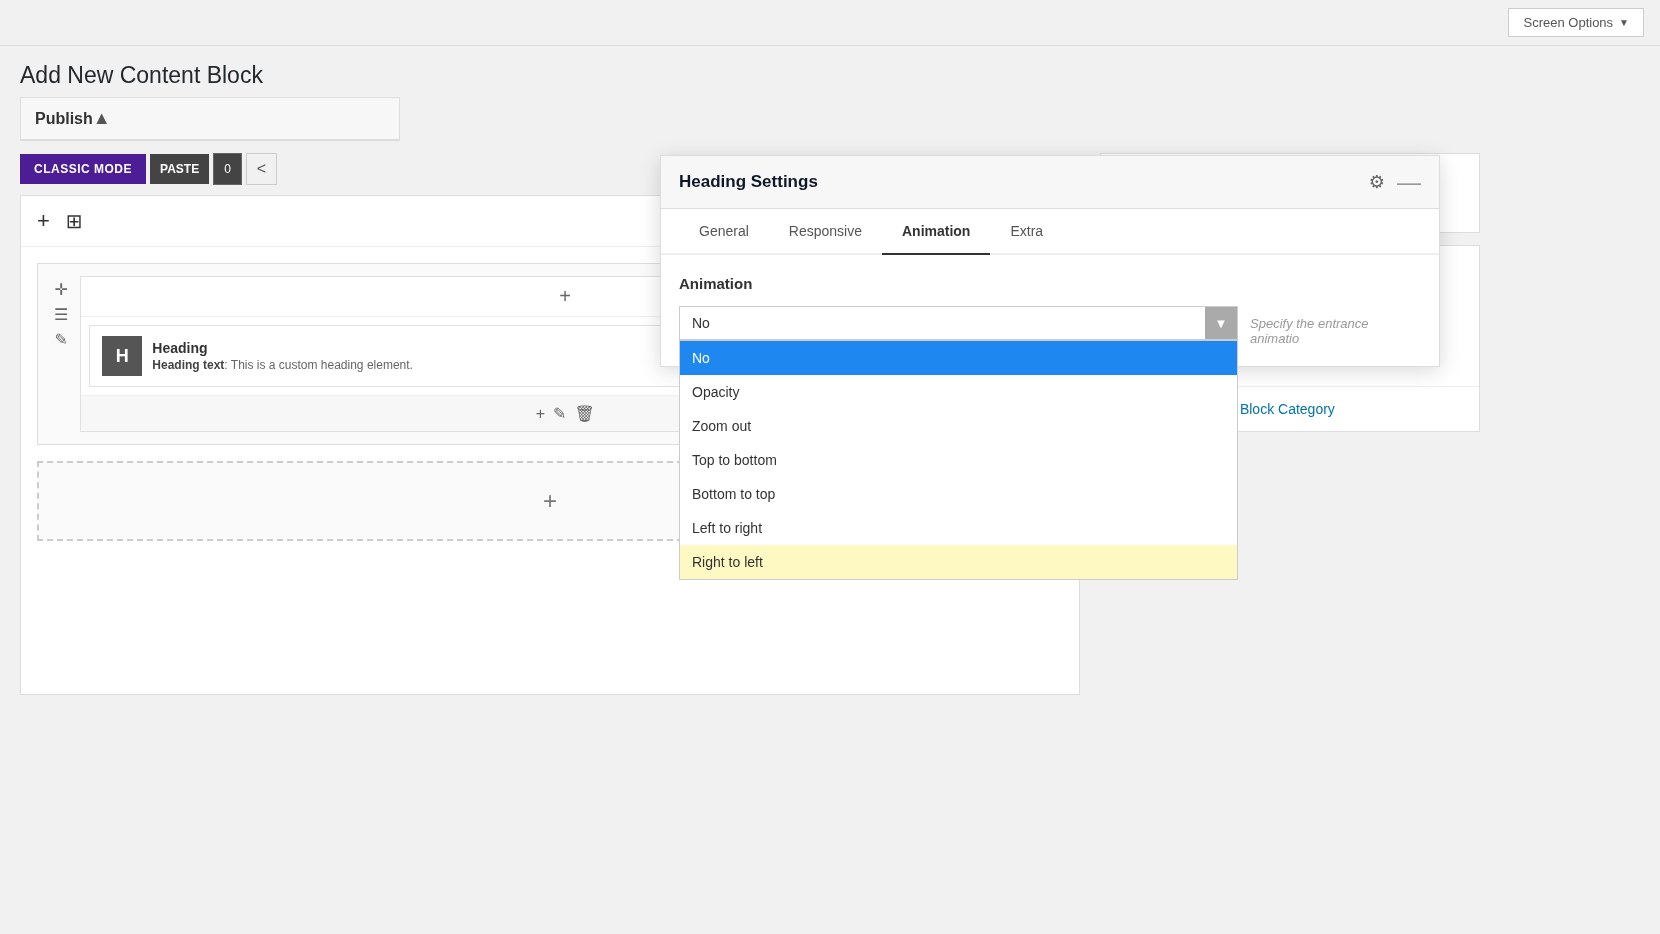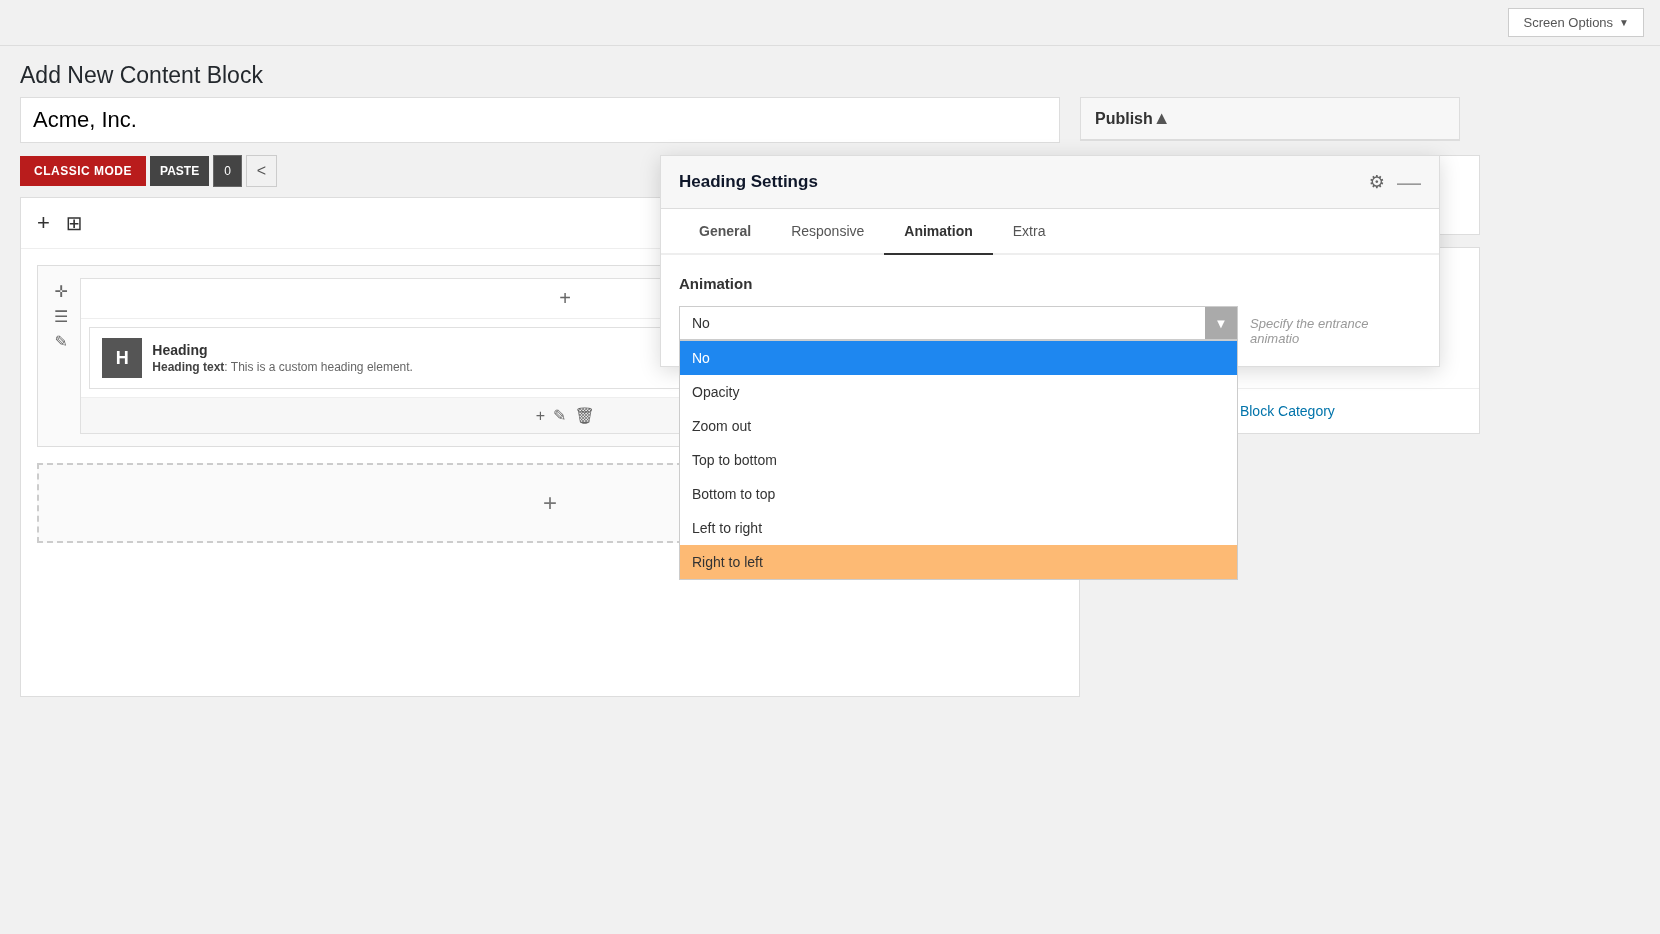--- a/index.html
+++ b/index.html
@@ -11,35 +11,34 @@
 <div style="display:flex; justify-content:flex-end; align-items:center; background:#f1f1f1; height:46px; padding:0 16px; border-bottom:1px solid #ddd;">
   <button style="background:white; border:1px solid #ccc; padding:6px 14px; cursor:pointer; font-size:13px; color:#555; display:flex; align-items:center; gap:6px;">
     <span>Screen Options</span>
     <span style="font-size:10px;">▼</span>
   </button>
 </div>
 
 <h1 style="padding:16px 20px 8px 20px; font-size:23px; font-weight:400; color:#23282d;">Add New Content Block</h1>
 
 <div style="display:flex; padding:0 20px 12px 20px; align-items:flex-start; gap:20px;">
-  <input type="text" style="flex: 1 1 0%; border: 1px solid rgb(221, 221, 221); padding: 8px 12px; font-size: 22px; max-width: 1040px; height: 46px; background: white; outline: none;" value="Acme, Inc.">
   <div style="flex:0 0 380px; background:white; border:1px solid #ddd;">
     <div style="background:#f7f7f7; border-bottom:1px solid #ddd; padding:10px 14px; display:flex; justify-content:flex-start; align-items:center;">
       <span style="font-size:16px; font-weight:600;">Publish</span>
       <button style="background:none; border:none; cursor:pointer; font-size:18px; color:#555;">▲</button>
     </div>
   </div>
 </div>
 
 <div style="display:flex; padding:0 20px; gap:20px;">
 
   <div style="flex:1; max-width:1060px;">
 
     <div style="display:flex; align-items:center; gap:4px; margin-bottom:10px;">
-      <button style="background:#b91c1c; color:white; border:none; padding:8px 14px; font-size:12px; font-weight:700; cursor:pointer; letter-spacing:0.5px;">CLASSIC MODE</button>
+      <button style="background:#4c1d95; color:white; border:none; padding:8px 14px; font-size:12px; font-weight:700; cursor:pointer; letter-spacing:0.5px;">CLASSIC MODE</button>
       <button style="background:#444; color:white; border:none; padding:8px 10px; font-size:12px; font-weight:700; cursor:pointer;">PASTE</button>
       <span style="background:#444; color:white; border:1px solid #666; padding:8px 10px; font-size:12px;">0</span>
       <button style="background:none; border:1px solid #ccc; padding:6px 10px; cursor:pointer; color:#555; font-size:16px;">&lt;</button>
     </div>
 
     <div style="background:white; border:1px solid #ddd; min-height:500px;">
       <div style="padding:12px 16px; display:flex; gap:16px; border-bottom:1px solid #eee;">
         <button style="background:none; border:none; cursor:pointer; color:#333; font-size:22px; font-weight:300;">+</button>
         <button style="background:none; border:none; cursor:pointer; color:#333; font-size:20px;">⊞</button>
       </div>
@@ -121,21 +120,21 @@
 
   <div style="background:#f7f7f7; border-bottom:1px solid #ddd; padding:14px 18px; display:flex; justify-content:space-between; align-items:center;">
     <span style="font-size:17px; font-weight:600; color:#0f172a;">Heading Settings</span>
     <div style="display:flex; gap:12px; align-items:center;">
       <button style="background:none; border:none; cursor:pointer; color:#666; font-size:18px;">⚙</button>
       <button style="background:none; border:none; cursor:pointer; color:#999; font-size:24px; line-height:1; font-weight:300;">—</button>
     </div>
   </div>
 
   <div style="display:flex; border-bottom:2px solid #eee; padding:0 18px; background:white;" id="hs-tabs-container">
-      <div style="padding: 14px 20px; cursor: pointer; font-size: 14px; font-weight: 700; color: rgb(85, 85, 85); border-bottom: 2px solid transparent; margin-bottom: -2px;">General</div>
+      <div style="padding: 14px 20px; cursor: pointer; font-size: 14px; font-weight: 400; color: rgb(85, 85, 85); border-bottom: 2px solid transparent; margin-bottom: -2px;">General</div>
       <div style="padding: 14px 20px; cursor: pointer; font-size: 14px; font-weight: 500; color: rgb(85, 85, 85); border-bottom: 2px solid transparent; margin-bottom: -2px;">Responsive</div>
       <div style="padding: 14px 20px; cursor: pointer; font-size: 14px; font-weight: 600; color: rgb(51, 51, 51); border-bottom: 2px solid rgb(51, 51, 51); margin-bottom: -2px;">Animation</div>
       <div style="padding: 14px 20px; cursor: pointer; font-size: 14px; font-weight: 500; color: rgb(85, 85, 85); border-bottom: 2px solid transparent; margin-bottom: -2px;">Extra</div>
     </div>
 
   <div style="padding:20px 18px;">
     <div style="font-size:15px; font-weight:600; margin-bottom:14px;">Animation</div>
 
     <div style="display:flex; align-items:flex-start; gap:12px; position:relative;justify-content:space-between;">
 
@@ -145,19 +144,19 @@
           <div style="background:#aaa; width:32px; height:100%; display:flex; align-items:center; justify-content:center; position:absolute; right:0; top:0; bottom:0; color:white; font-size:13px;">▼</div>
         </div>
 
         <div style="position:absolute; top:100%; left:0; width:100%; background:white; border:1px solid #ccc; z-index:200;" id="animation-options-container">
             <div style="padding: 9px 12px; cursor: pointer; font-size: 14px; color: white; background: rgb(30, 135, 240);">No</div>
             <div style="padding: 9px 12px; cursor: pointer; font-size: 14px; color: rgb(51, 51, 51); background: white;">Opacity</div>
             <div style="padding: 9px 12px; cursor: pointer; font-size: 14px; color: rgb(51, 51, 51); background: white;">Zoom out</div>
             <div style="padding: 9px 12px; cursor: pointer; font-size: 14px; color: rgb(51, 51, 51); background: white;">Top to bottom</div>
             <div style="padding: 9px 12px; cursor: pointer; font-size: 14px; color: rgb(51, 51, 51); background: white;">Bottom to top</div>
             <div style="padding: 9px 12px; cursor: pointer; font-size: 14px; color: rgb(51, 51, 51); background: white;">Left to right</div>
-            <div style="padding: 9px 12px; cursor: pointer; font-size: 14px; color: rgb(51, 51, 51); background: #fdba74;">Right to left</div>
+            <div style="padding: 9px 12px; cursor: pointer; font-size: 14px; color: rgb(51, 51, 51); background: #fef9c3;">Right to left</div>
           </div>
       </div>
       <span style="font-size:13px; color:#999; font-style:italic; padding-top:10px;">Specify the entrance animatio</span>
     </div>
   </div>
 </div>
 
 </body></html>

